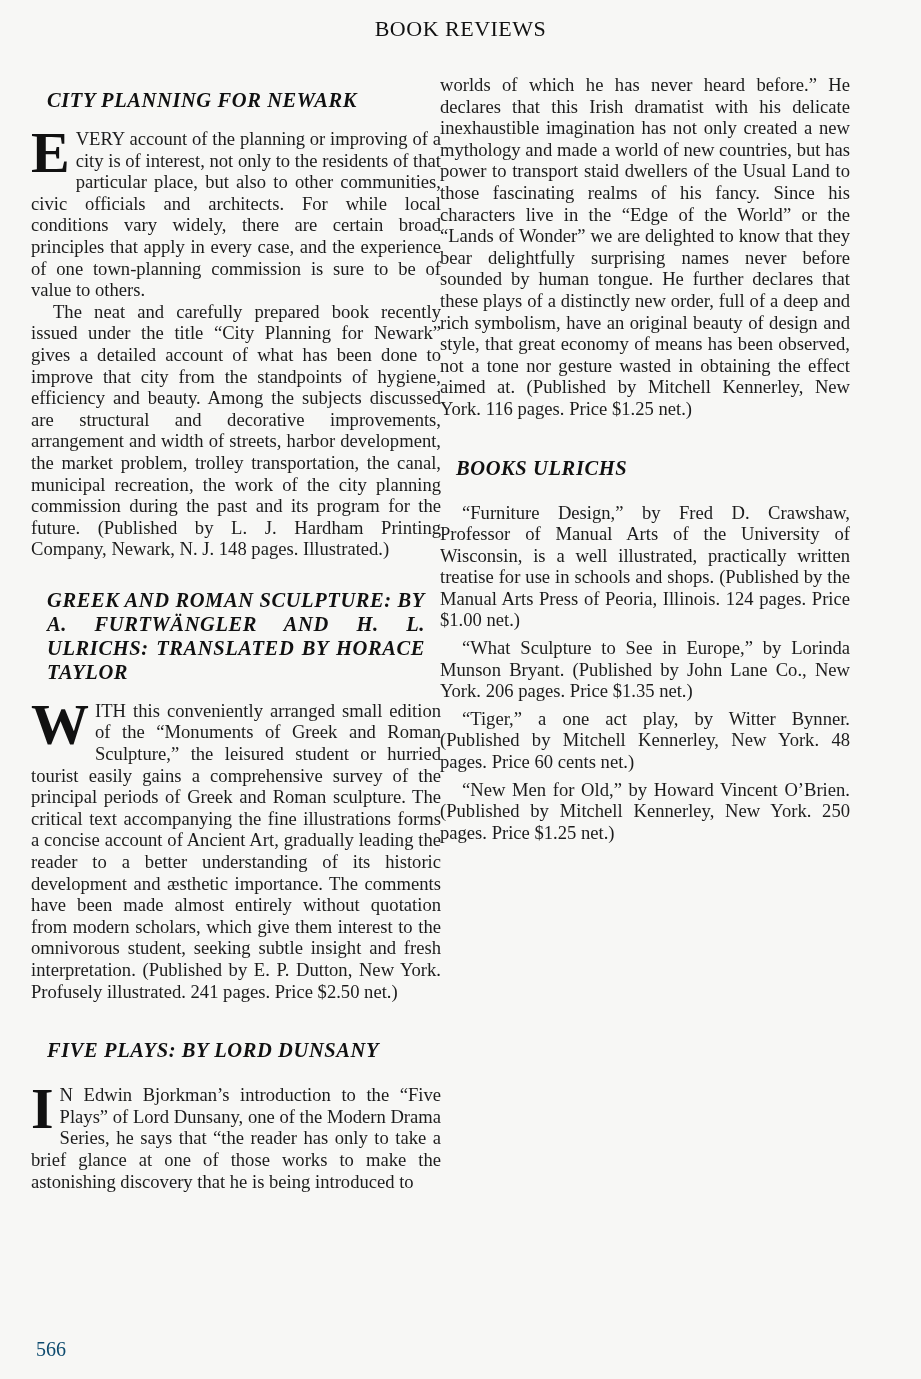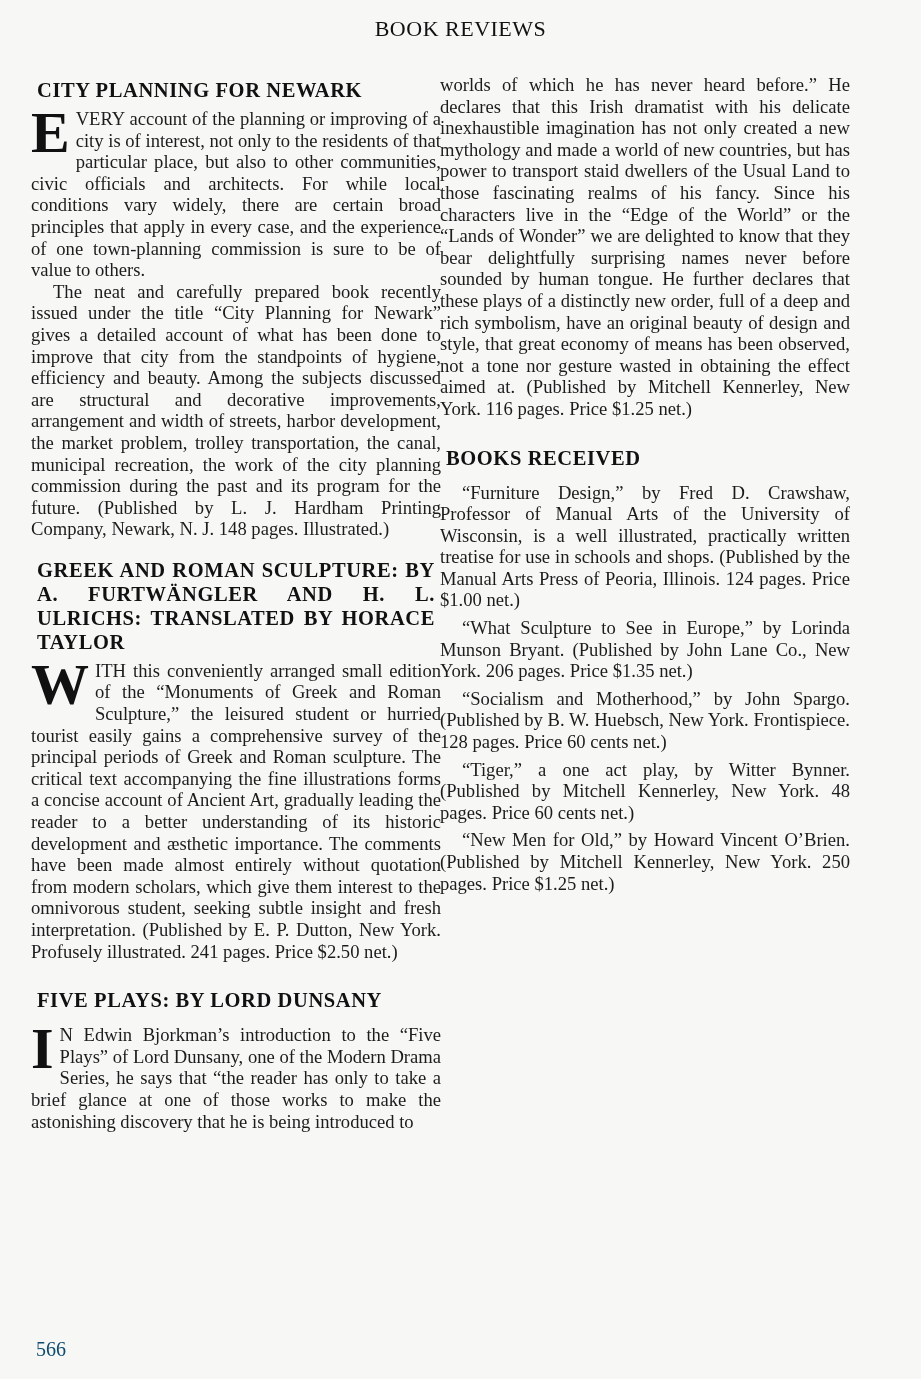--- a/index.html
+++ b/index.html
@@ -16,22 +16,22 @@
     color: #111;
   }
   .col {
     position: absolute; top: 72px; width: 410px;
     font-size: 18.6px; line-height: 21.6px;
     text-align: justify; hyphens: manual;
   }
   .col.left { left: 31px; }
   .col.right { left: 440px; top: 74px; }
   h2 {
-    margin: 6px; font-weight: bold; font-size: 20.5px; line-height: 24px;
-    letter-spacing: 0.6px; color: #111; text-align: justify;
+    margin: 16px; font-weight: bold; font-size: 20.5px; line-height: 24px;
+    letter-spacing: 0.6px; color: #111; text-align: justify; font-style: italic;
   }
   h2.spaced { text-align-last: left; }
   p { margin: 0; text-indent: 22px; }
   p.noindent { text-indent: 0; }
   .dropcap {
     float: left; font-size: 58px; line-height: 46px;
     margin: 2px 6px 0 0; font-weight: bold; color: #111;
   }
   .gap-s { height: 6px; }
   .gap-m { height: 12px; }
@@ -72,24 +72,23 @@
       <p class="noindent"><span class="dropcap">I</span><span>N Edwin Bjorkman’s introduction to the “Five Plays” of Lord Dunsany, one of the Modern Drama Series, he says that “the reader has only to take a brief glance at one of those works to make the astonishing discovery that he is being introduced to</span></p>
     </section>
   </div>
 
   <div class="col right">
     <p class="noindent">worlds of which he has never heard before.”  He declares that this Irish dramatist with his delicate inexhaustible imagination has not only created a new mythology and made a world of new countries, but has power to transport staid dwellers of the Usual Land to those fascinating realms of his fancy.  Since his characters live in the “Edge of the World” or the “Lands of Wonder” we are delighted to know that they bear delightfully surprising names never before sounded by human tongue. He further declares that these plays of a distinctly new order, full of a deep and rich symbolism, have an original beauty of design and style, that great economy of means has been observed, not a tone nor gesture wasted in obtaining the effect aimed at.  (Published by Mitchell Kennerley, New York.  116 pages.  Price $1.25 net.)</p>
 
     <div class="gap-l"></div>
 
     <section>
-      <h2>BOOKS RECEIVED</h2>
+      <h2>BOOKS ULRICHS</h2>
       <div class="gap-s"></div>
       <p class="book-item">“Furniture Design,” by Fred D. Crawshaw, Professor of Manual Arts of the University of Wisconsin, is a well illustrated, practically written treatise for use in schools and shops.  (Published by the Manual Arts Press of Peoria, Illinois.  124 pages.  Price $1.00 net.)</p>
       <p class="book-item">“What Sculpture to See in Europe,” by Lorinda Munson Bryant.  (Published by John Lane Co., New York.  206 pages. Price $1.35 net.)</p>
-      <p class="book-item">“Socialism and Motherhood,” by John Spargo.  (Published by B. W. Huebsch, New York.  Frontispiece.  128 pages.  Price 60 cents net.)</p>
       <p class="book-item">“Tiger,” a one act play, by Witter Bynner.  (Published by Mitchell Kennerley, New York.  48 pages.  Price 60 cents net.)</p>
       <p class="book-item">“New Men for Old,” by Howard Vincent O’Brien.  (Published by Mitchell Kennerley, New York.  250 pages.  Price $1.25 net.)</p>
     </section>
   </div>
 
   <div class="folio">566</div>
 </div>
 
 </body></html>

